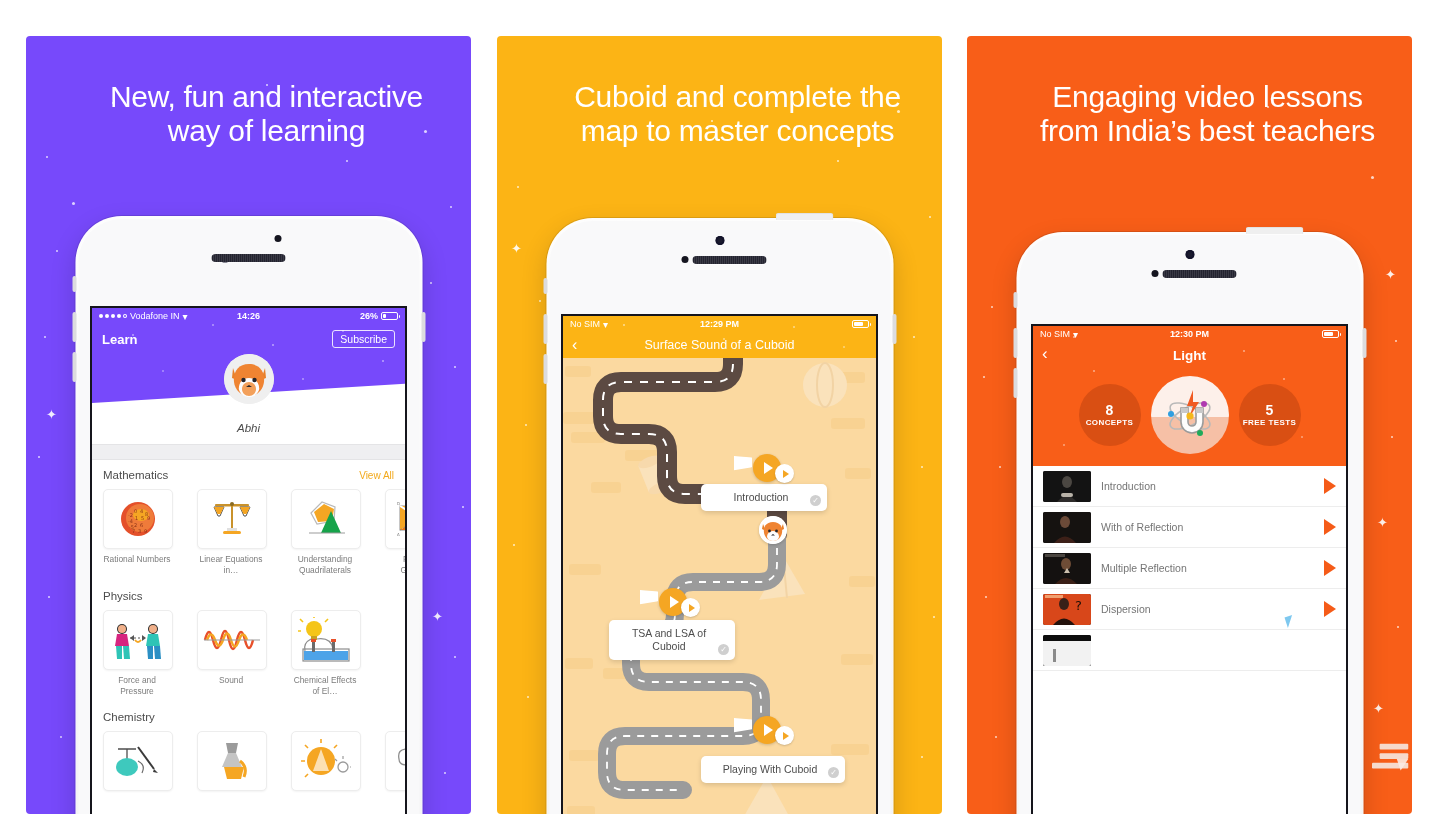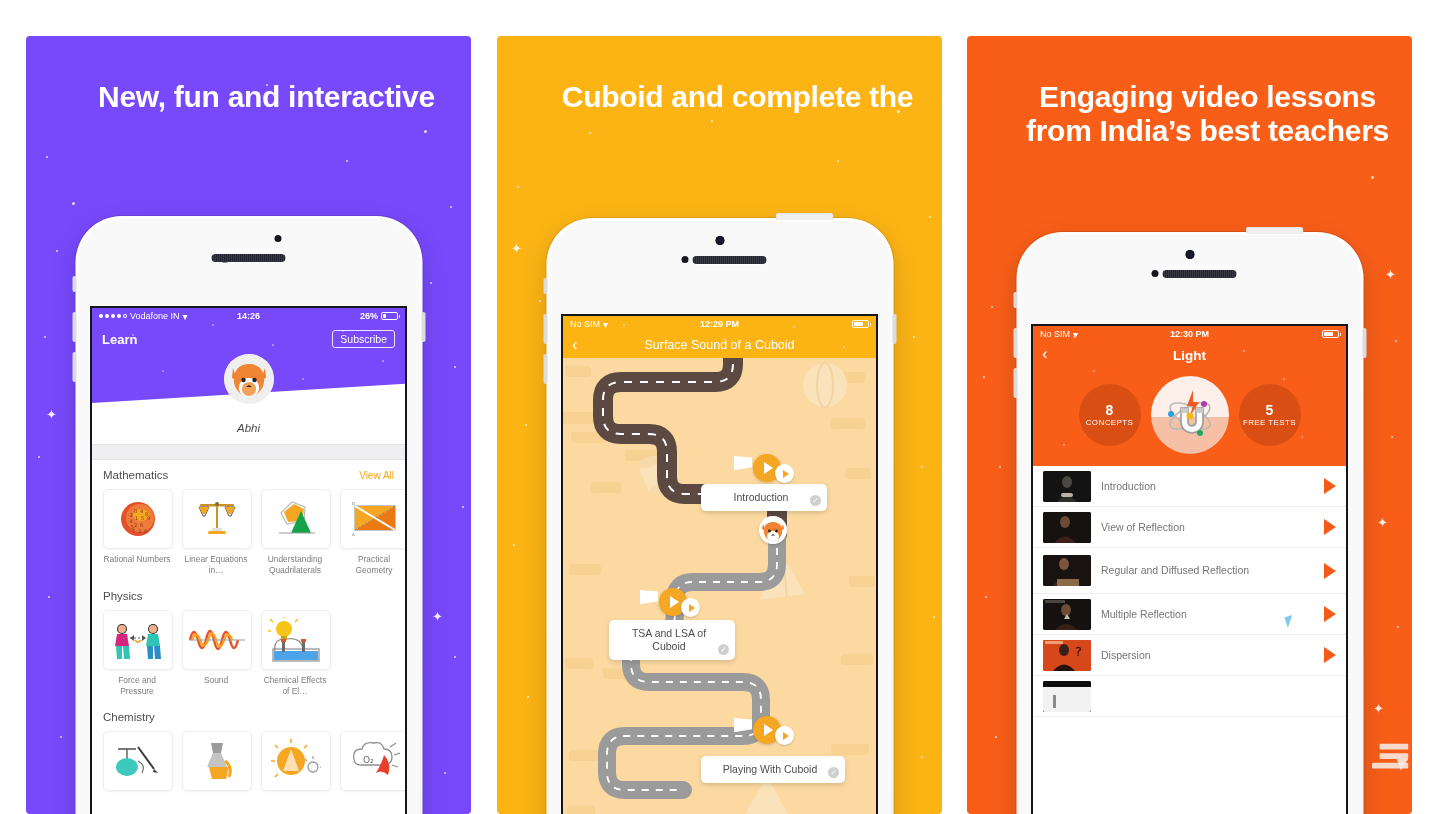--- a/index.html
+++ b/index.html
@@ -15,21 +15,21 @@
   .panel.p3{left:967px;background:#f85e18;}
 
   
   .spark{position:absolute;background:#ffffff;border-radius:50%;opacity:.75;}
   .spark.d2{width:2px;height:2px;}
   .spark.d3{width:3px;height:3px;}
   .spark.star{background:transparent;opacity:.9;color:#fff;font-size:13px;line-height:13px;border-radius:0;}
 
   
   .headline{position:absolute;left:16px;right:0;top:44px;text-align:center;
-            color:#ffffff;font-weight:bold;font-size:30px;line-height:34px;
+            color:#ffffff;font-weight:normal;font-size:30px;line-height:34px;
             letter-spacing:-.3px;padding:0 14px;box-sizing:border-box;margin-left:20px;}
   .headline span{display:block;}
 
   
   .phone{position:absolute;left:50%;transform:translateX(-50%);
          width:347px;border-radius:46px 46px 0 0;
          background:linear-gradient(180deg,#fdfdfd 0%,#f4f4f5 100%);
          box-shadow:0 0 0 1px rgba(0,0,0,.10), 0 10px 26px rgba(0,0,0,.16);
          overflow:visible;}
   .phone.pos1{top:180px;height:634px;}
@@ -90,21 +90,21 @@
   .a1-avatarwrap{position:absolute;left:50%;transform:translateX(-50%);top:46px;
                  width:50px;height:50px;border-radius:50%;background:#efefef;
                  overflow:hidden;z-index:3;}
   .a1-name{text-align:center;font-size:11.5px;color:#4a4a4a;margin-top:4px;font-style:italic;}
   .a1-gap{height:14px;background:#efeff1;margin-top:10px;border-top:1px solid #e4e4e6;border-bottom:1px solid #e4e4e6;}
 
   .sec{padding:9px 11px 0 11px;}
   .sec-head{display:flex;justify-content:space-between;align-items:baseline;}
   .sec-title{font-size:11.5px;color:#4d4d4d;}
   .sec-viewall{font-size:10px;color:#f2a91c;}
-  .tilerow{display:flex;gap:11px;margin-top:8px;}
+  .tilerow{display:flex;gap:26px;margin-top:8px;}
   .tile{width:68px;flex:0 0 68px;}
   .tilebox{width:68px;height:58px;background:#fff;border:1px solid #ededed;border-radius:5px;
            box-shadow:0 1px 2px rgba(0,0,0,.05);display:flex;align-items:center;justify-content:center;overflow:hidden;}
   .tilelabel{font-size:8.4px;color:#7c7c7c;text-align:center;margin-top:5px;line-height:11px;}
 
   
   .app2{height:100%;background:#fbd9a0;position:relative;}
   .a2-top{background:#fcb415;position:relative;overflow:hidden;}
   .a2-nav{height:26px;display:flex;align-items:center;justify-content:center;position:relative;color:#fff;}
   .a2-back{position:absolute;left:9px;top:3px;font-size:16px;line-height:19px;color:#fff;}
@@ -134,21 +134,21 @@
   
   .app3{height:100%;background:#fff;position:relative;}
   .a3-top{background:#f85e18;position:relative;overflow:hidden;padding-bottom:0;}
   .a3-nav{height:26px;display:flex;align-items:center;justify-content:center;position:relative;}
   .a3-back{position:absolute;left:9px;top:2px;font-size:17px;line-height:20px;color:#fff;}
   .a3-navtitle{font-size:13.5px;color:#fff;font-weight:bold;}
   .a3-circles{display:flex;align-items:center;justify-content:center;gap:10px;padding:8px 0 12px 0;position:relative;}
   .circ{width:62px;height:62px;border-radius:50%;background:#d94f13;color:#fff;
         display:flex;flex-direction:column;align-items:center;justify-content:center;}
   .circ .num{font-size:14px;font-weight:bold;line-height:15px;}
-  .circ .cap{font-size:8px;letter-spacing:.4px;line-height:10px;text-align:center;font-weight:normal;}
+  .circ .cap{font-size:8px;letter-spacing:.4px;line-height:10px;text-align:center;font-weight:bold;}
   .circ-main{width:78px;height:78px;border-radius:50%;overflow:hidden;
              background:linear-gradient(180deg,#fdf0ea 0 52%,#f6c0a6 52% 100%);
              display:flex;align-items:center;justify-content:center;}
   .a3-tabs{display:flex;align-items:flex-end;justify-content:flex-end;gap:0;padding-right:0;height:26px;}
   .tab{font-size:10.5px;font-weight:bold;letter-spacing:.6px;color:rgba(255,255,255,.62);
        padding:0 14px 6px 14px;position:relative;white-space:nowrap;}
   .tab.active{color:#fff;}
   .tab.active:after{content:"";position:absolute;left:6px;right:6px;bottom:0;height:3px;background:#fff;border-radius:2px 2px 0 0;}
   .vlist{background:#fff;}
   .vrow{display:flex;align-items:center;gap:10px;padding:7px 10px;border-bottom:1px solid #ededed;height:41px;box-sizing:border-box;}
@@ -184,20 +184,21 @@
       <span class="spark d2" style="left:22px;top:560px"></span>
       <span class="spark d2" style="left:428px;top:620px"></span>
       <span class="spark d2" style="left:34px;top:700px"></span>
       <span class="spark d2" style="left:418px;top:736px"></span>
       <span class="spark star" style="left:20px;top:372px">✦</span>
       <span class="spark star" style="left:406px;top:574px">✦</span>
     </div>
 
     <div class="headline">
       <span>New, fun and interactive</span>
+      <span>way of learning</span>
     </div>
 
     <div class="phone pos1">
       <div class="sidebtn l1"></div>
       <div class="sidebtn l2"></div>
       <div class="sidebtn l3"></div>
       <div class="sidebtn r1"></div>
       <div class="dot-small"></div>
       <div class="cam"></div>
       <div class="speaker"></div>
@@ -488,20 +489,21 @@
       <span class="spark d2" style="left:424px;top:430px"></span>
       <span class="spark d2" style="left:16px;top:508px"></span>
       <span class="spark d2" style="left:436px;top:580px"></span>
       <span class="spark d2" style="left:30px;top:660px"></span>
       <span class="spark d2" style="left:424px;top:720px"></span>
       <span class="spark star" style="left:14px;top:206px">✦</span>
     </div>
 
     <div class="headline">
       <span>Cuboid and complete the</span>
+      <span>map to master concepts</span>
     </div>
 
     <div class="phone pos2">
       <div class="topbtn"></div>
       <div class="sidebtn l1"></div>
       <div class="sidebtn l2"></div>
       <div class="sidebtn l3"></div>
       <div class="sidebtn r1"></div>
       <div class="dot-small" style="left:39%;top:38px"></div>
       <div class="cam" style="left:50%;margin-left:-4px;top:18px"></div>
@@ -736,33 +738,21 @@
               <div class="vplay"></div>
             </div>
             <div class="vrow">
               <div class="vthumb">
                 <svg width="48" height="31" viewBox="0 0 48 31">
                     <rect width="48" height="31" fill="#151210"></rect>
                     <ellipse cx="22" cy="10" rx="5" ry="6" fill="#6b4a38"></ellipse>
                     <path d="M11 31 q11 -13 22 0Z" fill="#3d2018"></path>
                   </svg>
               </div>
-              <div class="vtitle">View of Reflection</div>
-              <div class="vplay"></div>
-            </div>
-            <div class="vrow" style="height:46px">
-              <div class="vthumb">
-                <svg width="48" height="31" viewBox="0 0 48 31">
-                    <rect width="48" height="31" fill="#181310"></rect>
-                    <ellipse cx="21" cy="9" rx="5" ry="6" fill="#7a543d"></ellipse>
-                    <path d="M10 31 q11 -14 22 0Z" fill="#44241a"></path>
-                    <rect x="14" y="24" width="22" height="7" fill="#8a6a45"></rect>
-                  </svg>
-              </div>
-              <div class="vtitle">Regular and Diffused Reflection</div>
+              <div class="vtitle">With of Reflection</div>
               <div class="vplay"></div>
             </div>
             <div class="vrow">
               <div class="vthumb">
                 <svg width="48" height="31" viewBox="0 0 48 31">
                     <rect width="48" height="31" fill="#141110"></rect>
                     <rect x="2" y="1" width="20" height="3" fill="#4a4540"></rect>
                     <ellipse cx="23" cy="11" rx="5" ry="6" fill="#6e4c36"></ellipse>
                     <path d="M12 31 q11 -12 22 0Z" fill="#3a1f16"></path>
                     <path d="M21 20 l3 -5 l3 5 Z" fill="#cbbfae"></path>

